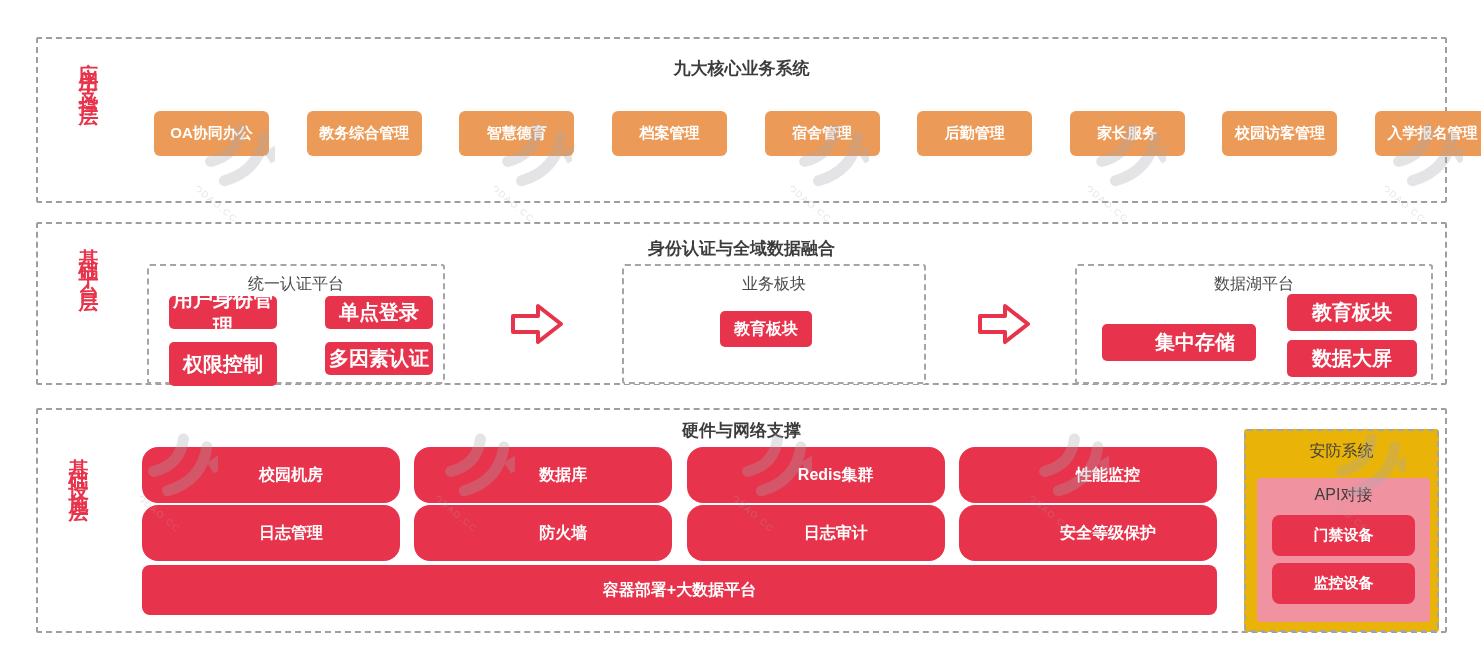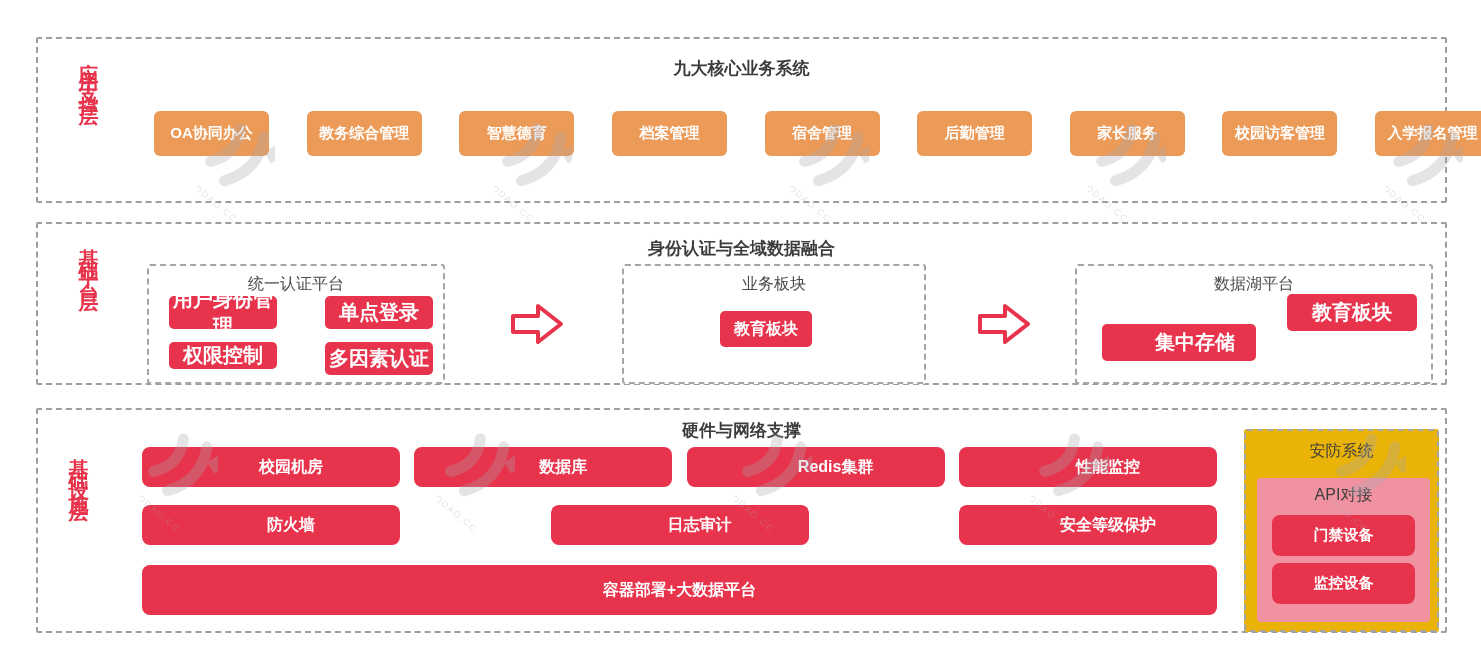--- a/index.html
+++ b/index.html
@@ -32,21 +32,21 @@
     position:absolute;border:2px dashed #A5A5A5;border-radius:3px;background:#fff;
     box-sizing:border-box;
   }
   .group-title{
     position:absolute;top:8px;left:0;right:0;text-align:center;
     font-size:16px;color:var(--group-title-text,#4A4A4A);
   }
   .abschip{position:absolute;border-radius:5px;font-size:20px;}
   .arrow{position:absolute;}
   .grid-row{position:absolute;display:flex;justify-content:space-between;}
-  .grid-row .chip{width:258px;height:40px;border-radius:8px;font-size:16px;padding-left:40px;}
+  .grid-row .chip{width:258px;height:56px;border-radius:16px;font-size:16px;padding-left:40px;}
   .wide-chip{position:absolute;height:50px;border-radius:8px;font-size:16px;width:1075px;}
   .security{
     position:absolute;border:2px dashed #A5A5A5;border-radius:3px;background:#eab308;
     box-sizing:border-box;
   }
   .pink-panel{
     position:absolute;background:var(--pink-panel,#F192A0);border-radius:4px;
   }
   .panel-title{
     position:absolute;top:7px;left:0;right:0;text-align:center;
@@ -80,55 +80,57 @@
   </section>
 
   <section class="layer" style="left:36px;top:222px;width:1411px;height:163px;">
     <div class="vlabel" style="left:40px;top:9px;">基础平台层</div>
     <div class="sec-title" style="top:13px;">身份认证与全域数据融合</div>
 
     <div class="group" style="left:109px;top:40px;width:298px;height:120px;">
       <div class="group-title">统一认证平台</div>
       <div class="chip red abschip" style="left:20px;top:30px;width:108px;height:33px;">用户身份管理</div>
       <div class="chip red abschip" style="left:176px;top:30px;width:108px;height:33px;">单点登录</div>
-      <div class="chip red abschip" style="left:20px;top:76px;width:108px;height:27px;">权限控制</div>
+      <div class="chip red abschip" style="left:20px;top:76px;width:108px;height:44px;">权限控制</div>
       <div class="chip red abschip" style="left:176px;top:76px;width:108px;height:33px;">多因素认证</div>
     </div>
 
     <svg class="arrow" style="left:472px;top:77px;" width="54" height="46" viewBox="0 0 54 46">
       <path d="M3 15 H28 V5 L51 23 L28 41 V31 H3 Z" fill="#ffffff" stroke="var(--red,#E7334B)" stroke-width="4" stroke-linejoin="round"></path>
     </svg>
 
     <div class="group" style="left:584px;top:40px;width:304px;height:120px;">
       <div class="group-title">业务板块</div>
       <div class="chip red abschip" style="left:96px;top:45px;width:92px;height:36px;font-size:16px;">教育板块</div>
     </div>
 
     <svg class="arrow" style="left:939px;top:77px;" width="54" height="46" viewBox="0 0 54 46">
       <path d="M3 15 H28 V5 L51 23 L28 41 V31 H3 Z" fill="#ffffff" stroke="var(--red,#E7334B)" stroke-width="4" stroke-linejoin="round"></path>
     </svg>
 
     <div class="group" style="left:1037px;top:40px;width:358px;height:120px;">
       <div class="group-title">数据湖平台</div>
       <div class="chip red abschip" style="left:210px;top:28px;width:130px;height:37px;">教育板块</div>
       <div class="chip red abschip" style="left:25px;top:58px;width:154px;height:37px;padding-left:32px;">集中存储</div>
+      <div class="chip red abschip" style="left:210px;top:74px;width:130px;height:37px;">数据大屏</div>
     </div>
   </section>
 
   <section class="layer" style="left:36px;top:408px;width:1411px;height:225px;">
     <div class="vlabel" style="left:30px;top:33px;">基础设施层</div>
     <div class="sec-title" style="top:9px;">硬件与网络支撑</div>
 
     <div class="grid-row" style="left:104px;top:37px;width:1075px;">
       <div class="chip red">校园机房</div>
       <div class="chip red">数据库</div>
       <div class="chip red">Redis集群</div>
       <div class="chip red">性能监控</div>
     </div>
     <div class="grid-row" style="left:104px;top:95px;width:1075px;">
+      <div class="chip red">日志管理</div>
       <div class="chip red">防火墙</div>
       <div class="chip red">日志审计</div>
       <div class="chip red">安全等级保护</div>
     </div>
     <div class="chip red wide-chip" style="left:104px;top:155px;">容器部署+大数据平台</div>
 
     <div class="security" style="left:1206px;top:19px;width:195px;height:203px;">
       <div class="group-title" style="top:10px;color:#3F3F3F;">安防系统</div>
       <div class="pink-panel" style="left:11px;top:47px;width:173px;height:144px;">
         <div class="panel-title">API对接</div>

